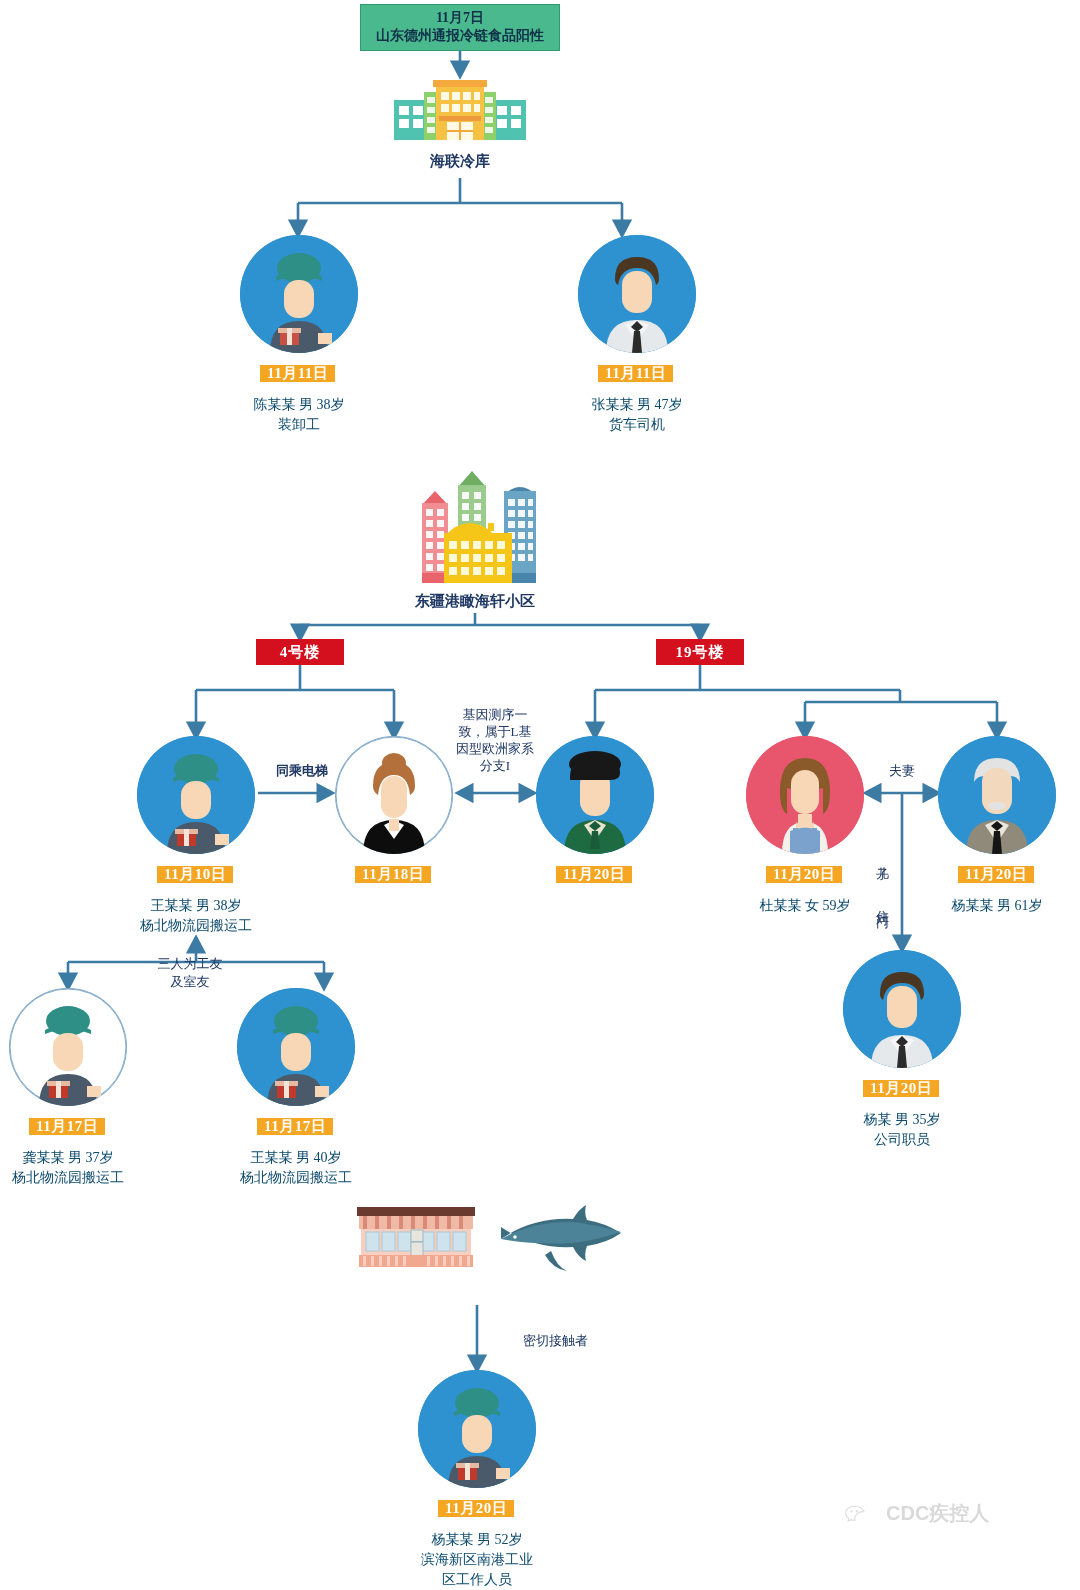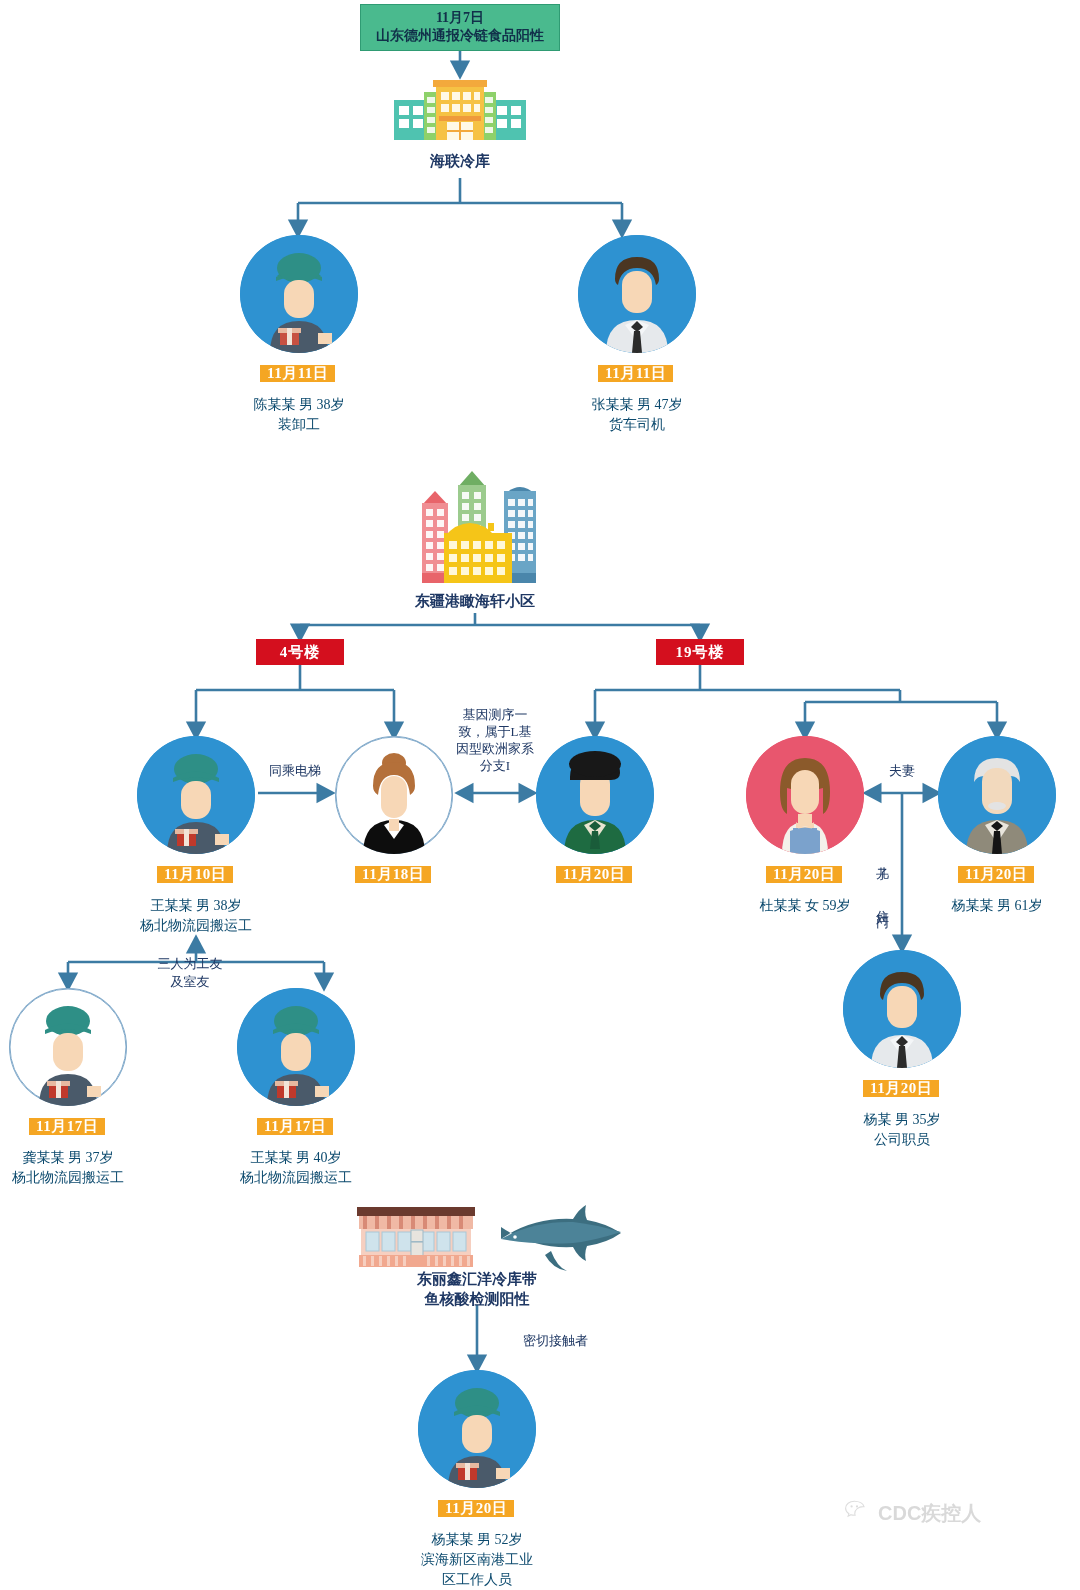--- a/index.html
+++ b/index.html
@@ -117,22 +117,22 @@
     writing-mode:vertical-rl;
     text-orientation:upright;
     letter-spacing:2px;
     line-height:1;
   }
 
   
   .watermark{
     position:absolute;
     display:flex;
-    align-items:flex-start;
-    gap:7px;
+    align-items:flex-end;
+    gap:15px;
     color:#d8d8d8;
     font-size:20px;
     font-family:"Liberation Sans",sans-serif;
     font-weight:bold;
     opacity:.95;
   }
   .watermark svg{display:block;}
 </style>
 </head>
 <body>
@@ -569,24 +569,20 @@
       </g>
 
       <g transform="translate(138,8)">
         <path d="M8 28 q32 -22 72 -20 q6 -10 13 -14 q-2 9 1 15 q18 3 34 13 q-14 10 -34 13 q-3 7 -1 15 q-8 -4 -13 -14 q-40 2 -72 -20 z" fill="#3c6e80"></path>
         <path d="M8 28 q32 -18 72 -17 q20 2 48 10 q-28 9 -48 11 q-40 2 -72 -4 z" fill="#4c8398"></path>
         <path d="M58 40 q6 16 16 20 q-14 -2 -22 -16 z" fill="#3c6e80"></path>
         <circle cx="22" cy="26" r="1.8" fill="#ffffff"></circle>
       </g>
     </svg>
   </div>
-  <div class="place-label multi" style="left:377px;top:1270px;width:200px;">
-    <div>东丽鑫汇洋冷库带</div>
-    <div>鱼核酸检测阳性</div>
-  </div>
 
   <div class="node" style="left:418px;top:1370px;">
     <div class="avatar" style="width:118px;height:118px;background:#2e92d1;">
       <svg width="118" height="118" viewBox="0 0 118 118">
         <circle cx="59" cy="59" r="59" fill="#2e92d1"></circle>
         <ellipse cx="59" cy="33" rx="22" ry="15" fill="#2e8f86"></ellipse>
         <path d="M36 42 q23 -13 46 0 l0 4 q-23 -9 -46 0 z" fill="#2e8f86"></path>
         <rect x="44" y="45" width="30" height="38" rx="14" fill="#f7d7b6"></rect>
         <path d="M30 118 q0 -32 29 -32 q29 0 29 32 z" fill="#4a5a6a"></path>
         <rect x="40" y="96" width="19" height="14" fill="#c0392b"></rect>
@@ -596,21 +592,21 @@
       </svg>
     </div>
     <div class="datebadge" style="left:20px;top:130px;">11月20日</div>
     <div class="pcap" style="left:-36px;top:160px;width:190px;">
       <span class="ln">杨某某  男  52岁</span>
       <span class="ln">滨海新区南港工业</span>
       <span class="ln">区工作人员</span>
     </div>
   </div>
 
-  <div class="elabel" style="left:255px;top:762px;width:80px;">同乘电梯</div>
+  <div class="elabel" style="left:262px;top:762px;width:80px;font-weight:bold;">同乘电梯</div>
 
   <div class="elabel small" style="left:440px;top:707px;width:110px;">
     <div>基因测序一</div>
     <div>致，属于L基</div>
     <div>因型欧洲家系</div>
     <div>分支I</div>
   </div>
 
   <div class="elabel" style="left:130px;top:955px;width:120px;">
     <div>三人为工友</div>

